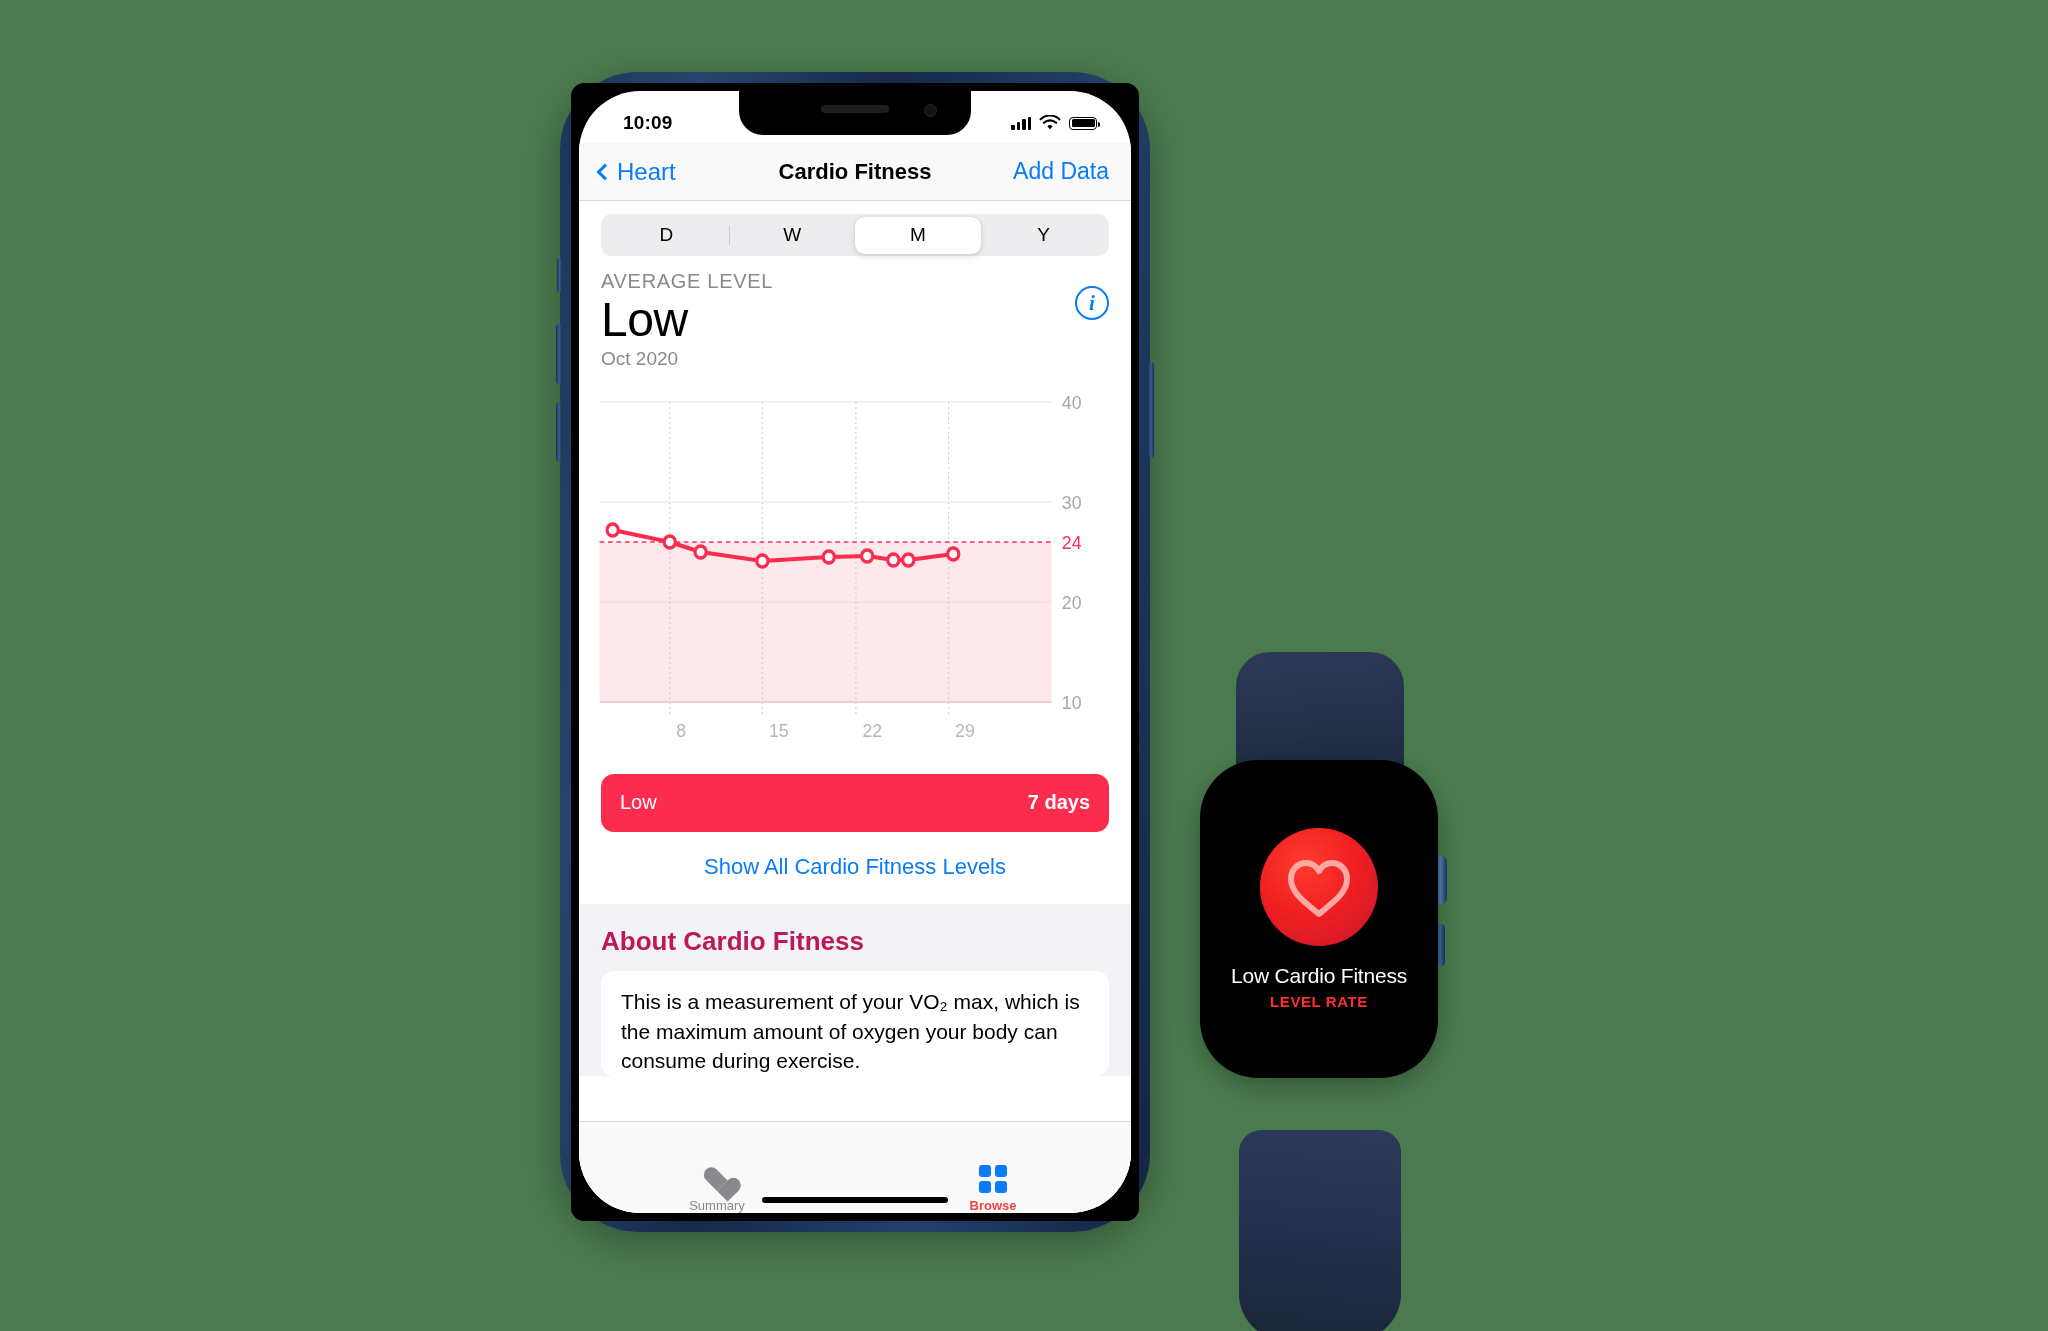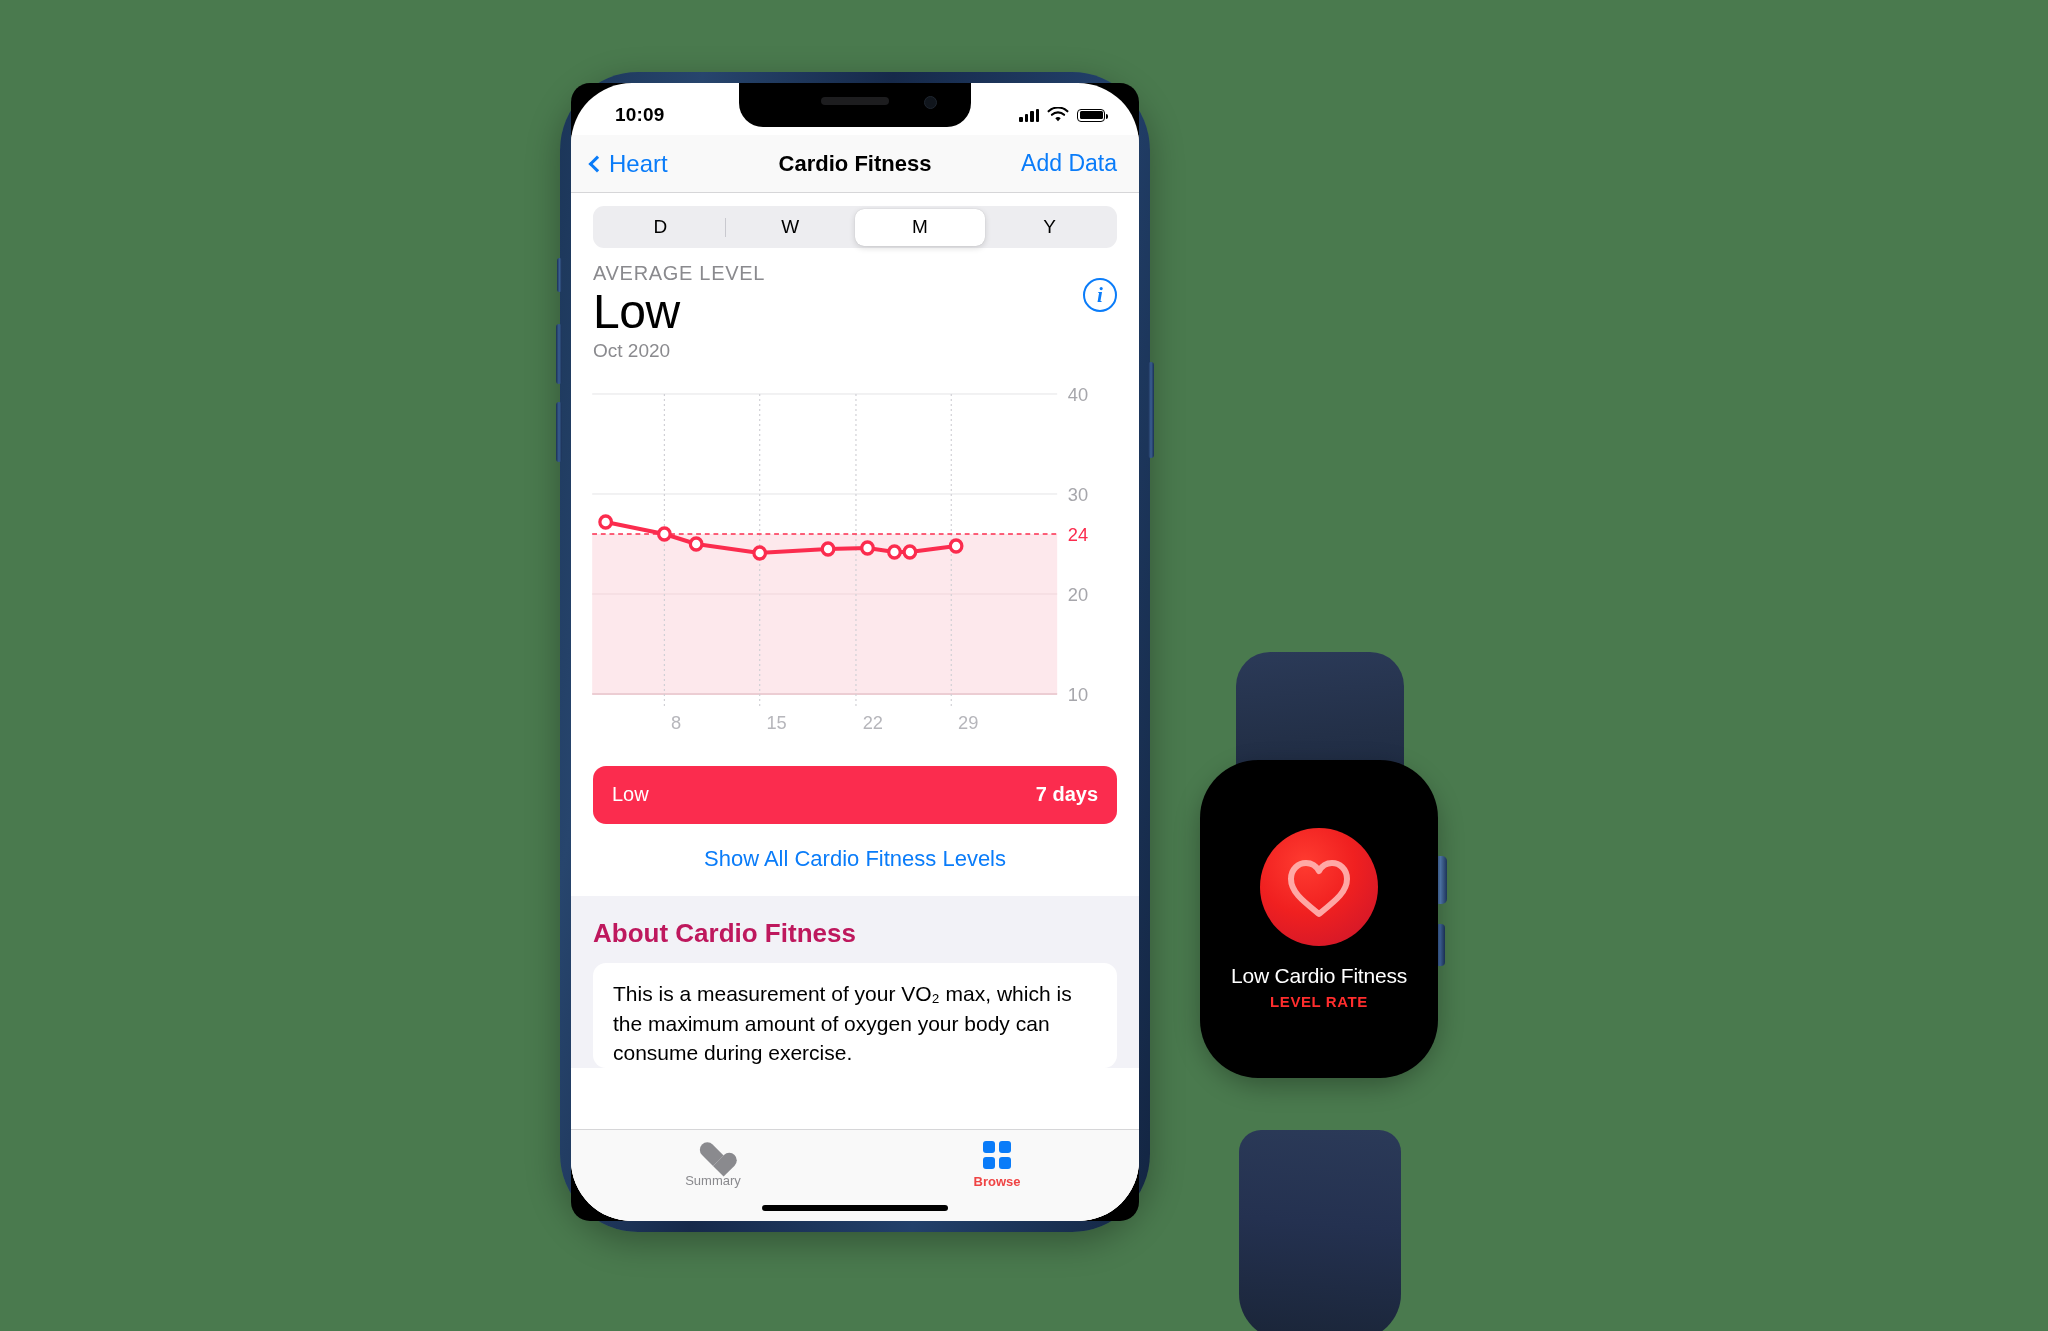--- a/index.html
+++ b/index.html
@@ -15,22 +15,23 @@
   .phone {
     position: absolute; left: 560px; top: 72px;
     width: 590px; height: 1160px;
     border-radius: 78px;
     background: linear-gradient(100deg,#1b3558 0%, #27456d 18%, #16294a 42%, #22406a 70%, #132542 100%);
     box-shadow: 0 10px 34px rgba(0,0,0,.30);
     padding: 11px;
   }
   .phone-inner {
     width: 100%; height: 100%;
-    border-radius: 19px;
+    border-radius: 13px;
     background: #000;
+    padding: 8px;
     position: relative;
   }
   .screen {
     width: 100%; height: 100%;
     border-radius: 61px;
     background: #ffffff;
     overflow: hidden;
     position: relative;
   }
   .notch {
@@ -129,21 +130,21 @@
   .about-title { font-size: 26px; font-weight: bold; color: #be185d; }
   .about-card { background: #fff; border-radius: 13px; margin-top: 14px; padding: 16px 20px 0 20px; }
   .about-text { font-size: 21px; line-height: 1.42; color: #000; }
 
   
   .tabbar {
     position: absolute; bottom: 0; left: 0; right: 0; height: 92px;
     background: rgba(249,249,249,.94); border-top: .7px solid #d6d6d8;
     display: flex; z-index: 22;
   }
-  .tab { flex: 1; display: flex; flex-direction: column; align-items: center; justify-content: flex-start; padding-top: 11px; gap: 5px; }
+  .tab { flex: 1; display: flex; flex-direction: column; align-items: center; justify-content: flex-end; padding-top: 11px; gap: 5px; }
   .tab-label { font-size: 13px; }
   .tab.inactive .tab-label { color: #8a8a8e; }
   .tab.active .tab-label { color: #ef4444; font-weight: 600; }
   .heart-ico { width: 30px; height: 27px; position: relative; }
   .heart-ico::before, .heart-ico::after {
     content:''; position:absolute; width:15px; height:23px; background:#8a8a8e; border-radius: 15px 15px 0 0; top:2px;
   }
   .heart-ico::before { left:15px; transform: rotate(-45deg); transform-origin: 0 100%; }
   .heart-ico::after  { left:15px; transform: rotate(45deg);  transform-origin: 0 100%; }
   .grid-ico { width: 28px; height: 28px; display: grid; grid-template-columns: 1fr 1fr; grid-template-rows: 1fr 1fr; gap: 4px; }

